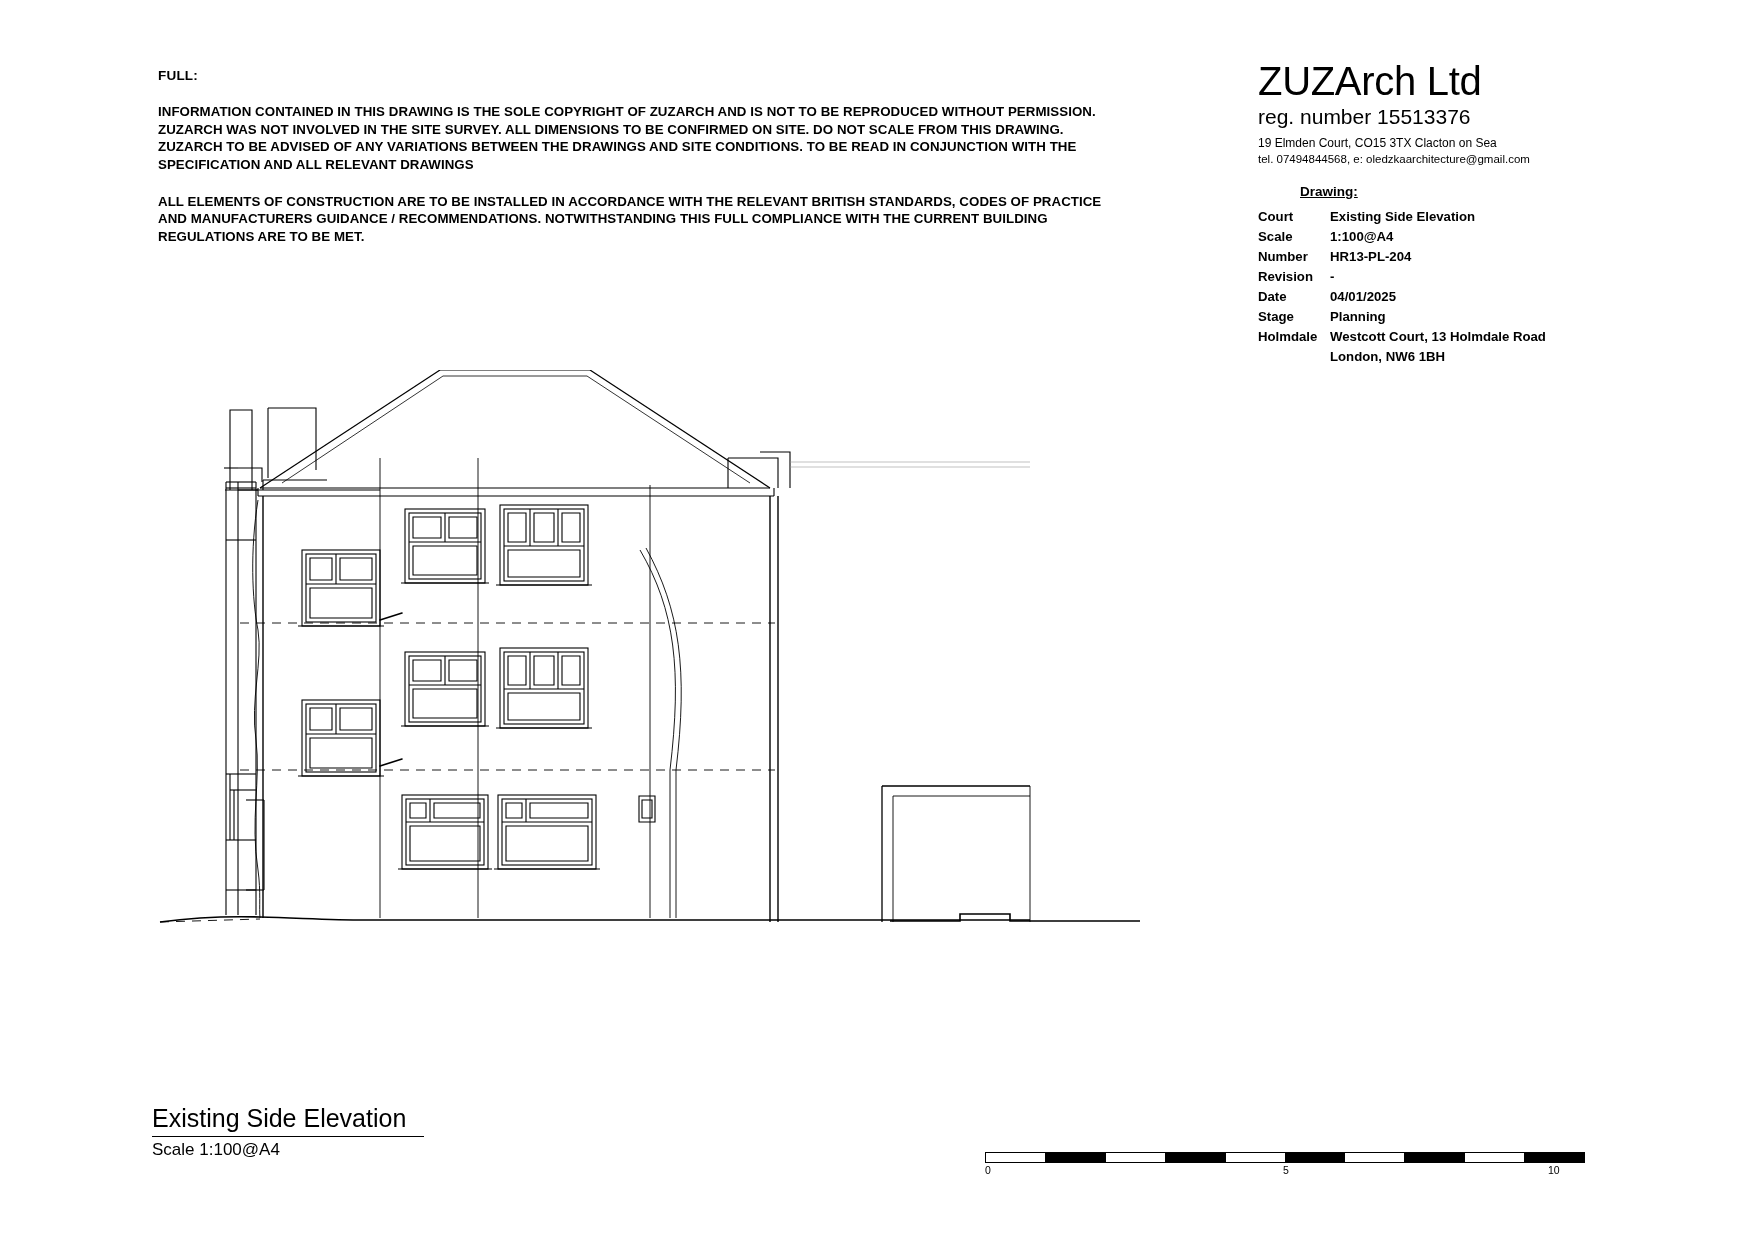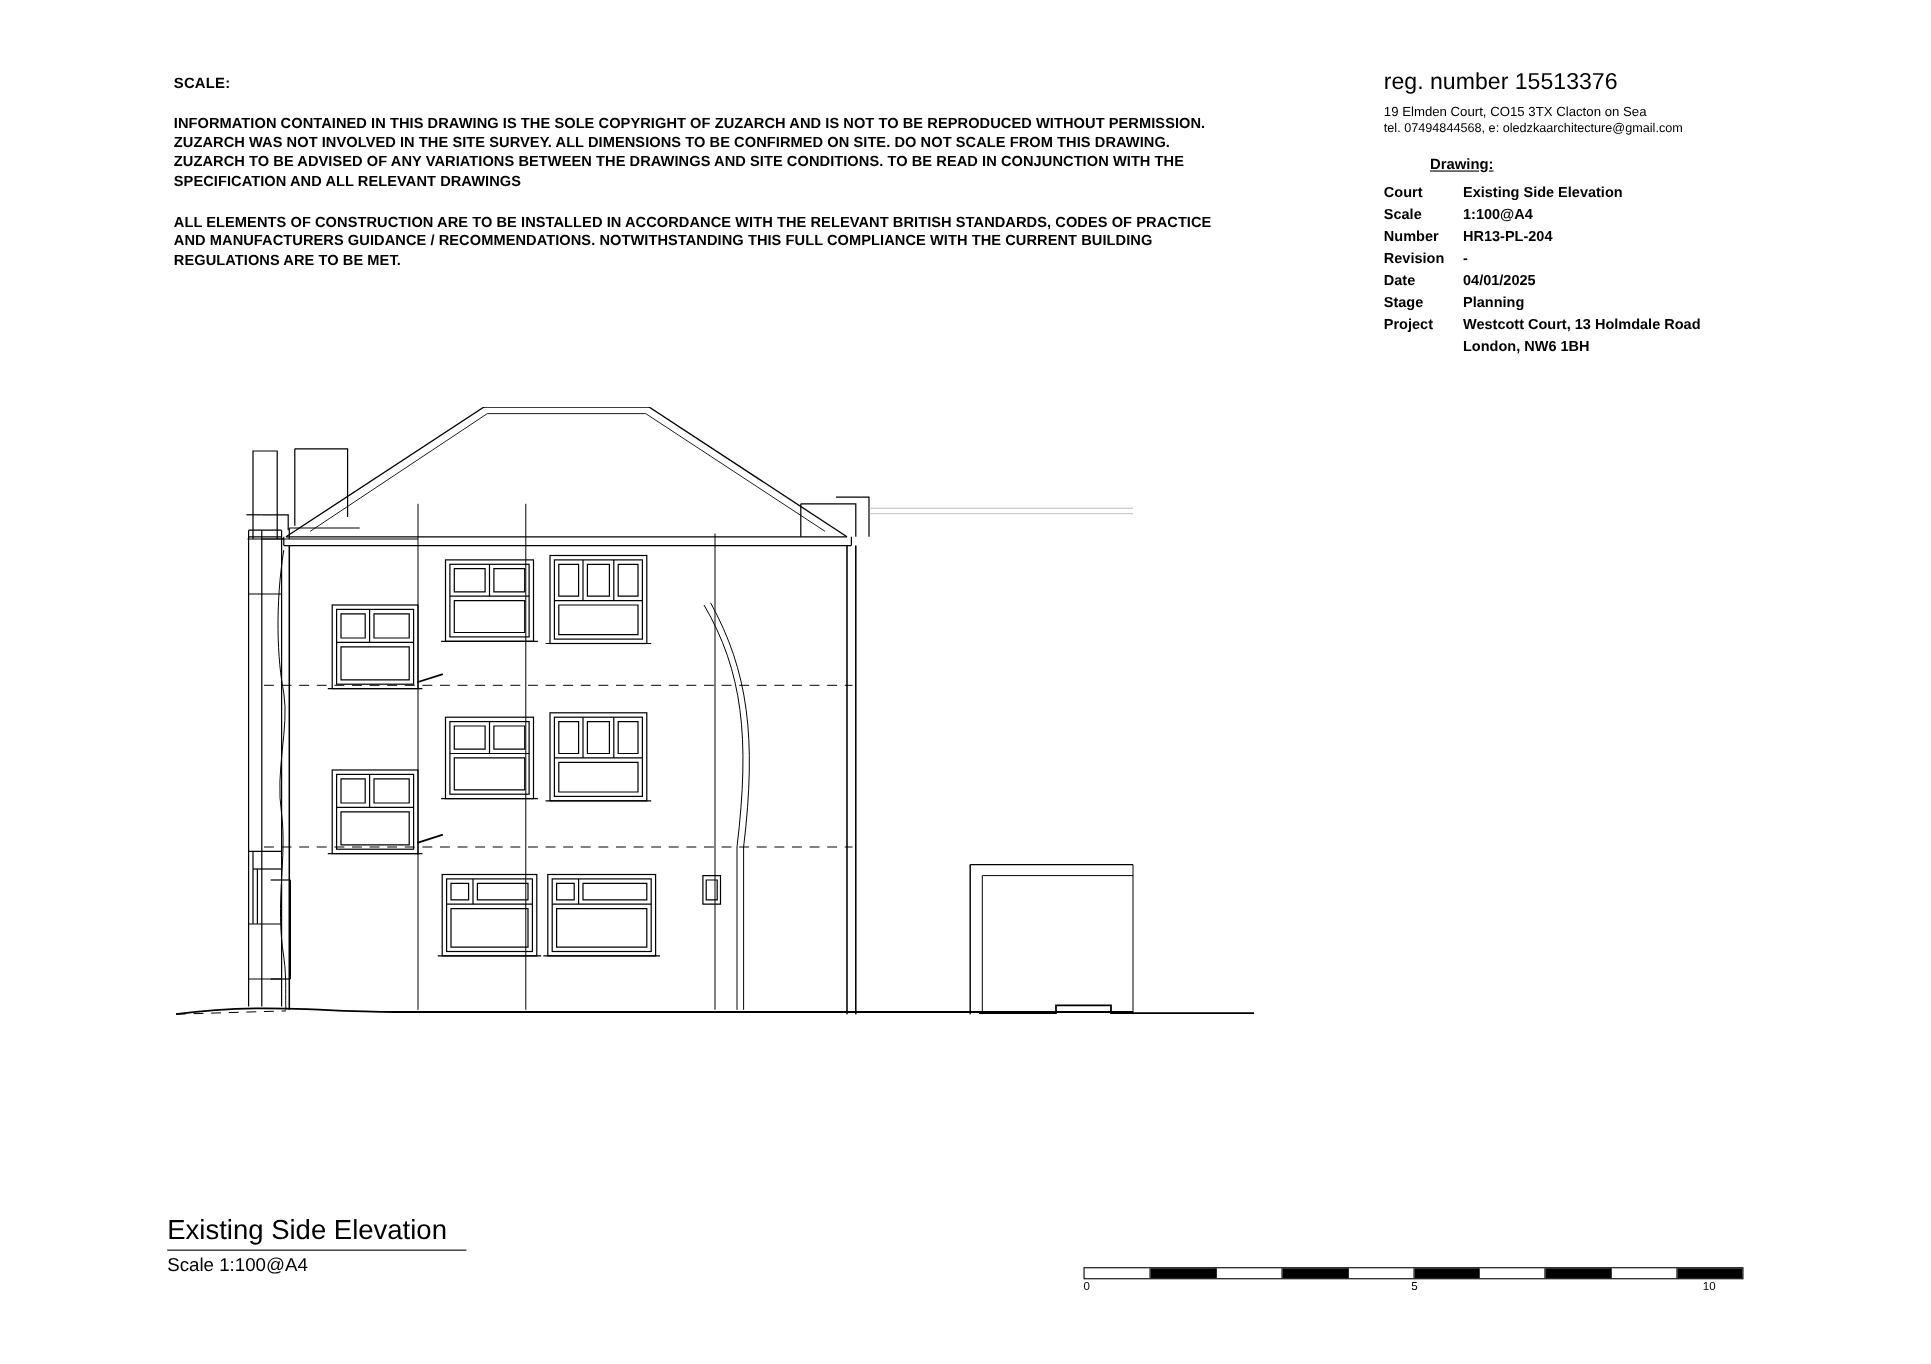--- a/index.html
+++ b/index.html
@@ -149,26 +149,27 @@
     top: 1px;
   }
   #scale-bar .lbl-0 { left: 0; }
   #scale-bar .lbl-5 { left: 298px; }
   #scale-bar .lbl-10 { left: 563px; }
 </style>
 </head>
 <body>
 
 <div id="notes-block">
-  <div class="notes-heading">SCALE:</div>
+  <div class="notes-heading">FULL:</div>
   <div class="note-para">INFORMATION CONTAINED IN THIS DRAWING IS THE SOLE COPYRIGHT OF ZUZARCH AND IS NOT TO BE REPRODUCED WITHOUT PERMISSION. ZUZARCH WAS NOT INVOLVED IN THE SITE SURVEY. ALL DIMENSIONS TO BE CONFIRMED ON SITE. DO NOT SCALE FROM THIS DRAWING. ZUZARCH TO BE ADVISED OF ANY VARIATIONS BETWEEN THE DRAWINGS AND SITE CONDITIONS. TO BE READ IN CONJUNCTION WITH THE SPECIFICATION AND ALL RELEVANT DRAWINGS</div>
   <div class="note-para">ALL ELEMENTS OF CONSTRUCTION ARE TO BE INSTALLED IN ACCORDANCE WITH THE RELEVANT BRITISH STANDARDS, CODES OF PRACTICE AND MANUFACTURERS GUIDANCE / RECOMMENDATIONS. NOTWITHSTANDING THIS FULL COMPLIANCE WITH THE CURRENT BUILDING REGULATIONS ARE TO BE MET.</div>
 </div>
 
 <div id="title-block">
+  <div id="company-name">ZUZArch Ltd</div>
   <div id="company-reg">reg. number 15513376</div>
   <div id="company-address">19 Elmden Court, CO15 3TX Clacton on Sea</div>
   <div id="company-contact">tel. 07494844568, e: oledzkaarchitecture@gmail.com</div>
 
   <div id="drawing-heading">Drawing:</div>
 
   <div class="meta-row">
     <div class="meta-label">Court</div>
     <div class="meta-value">Existing Side Elevation</div>
   </div>
@@ -186,21 +187,21 @@
   </div>
   <div class="meta-row">
     <div class="meta-label">Date</div>
     <div class="meta-value">04/01/2025</div>
   </div>
   <div class="meta-row">
     <div class="meta-label">Stage</div>
     <div class="meta-value">Planning</div>
   </div>
   <div class="meta-row">
-    <div class="meta-label">Project</div>
+    <div class="meta-label">Holmdale</div>
     <div class="meta-value">Westcott Court, 13 Holmdale Road
 London, NW6 1BH</div>
   </div>
 </div>
 
 <div id="drawing-area">
 <svg width="1180" height="640" viewBox="0 0 1180 640" xmlns="http://www.w3.org/2000/svg" fill="none" stroke="#000" stroke-width="1.1" stroke-linejoin="miter" stroke-linecap="butt">
 
   <path d="M30 552 C 60 548, 95 546, 130 547 C 170 548, 200 550, 235 550 L 700 550 L 760 550 L 900 550" stroke-width="1.6"></path>
   <path d="M760 551 L 830 551 L 830 544 L 880 544 L 880 551 L 1010 551" stroke-width="1.6"></path>

